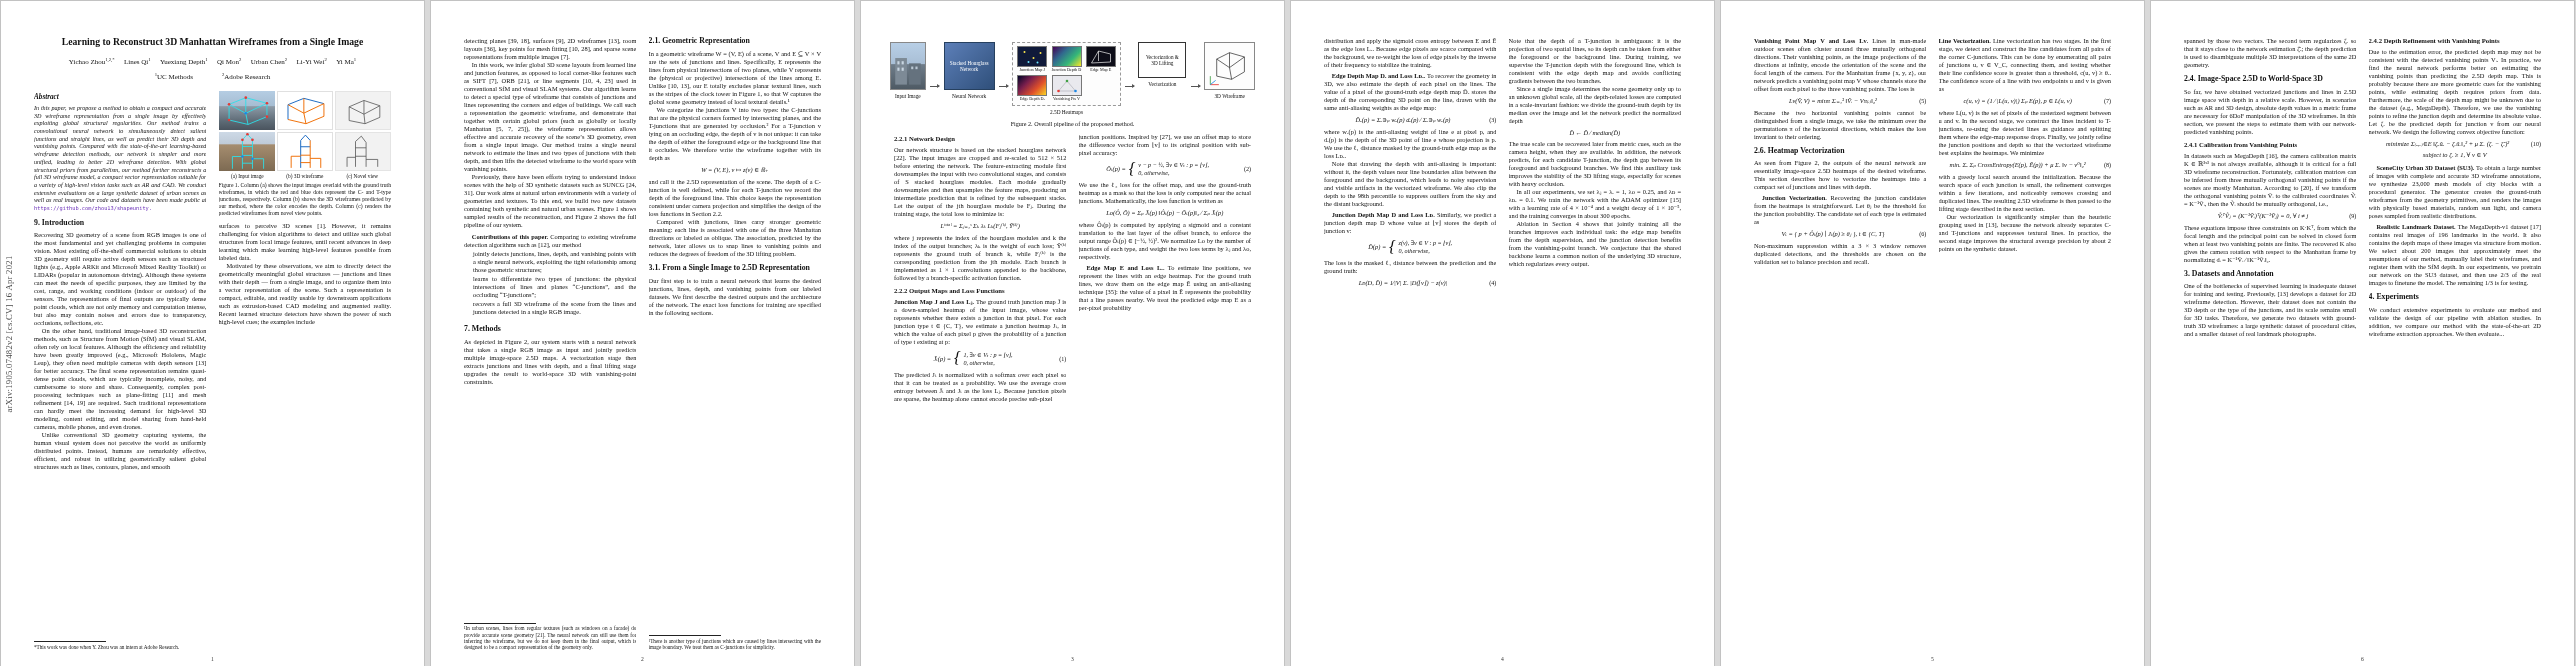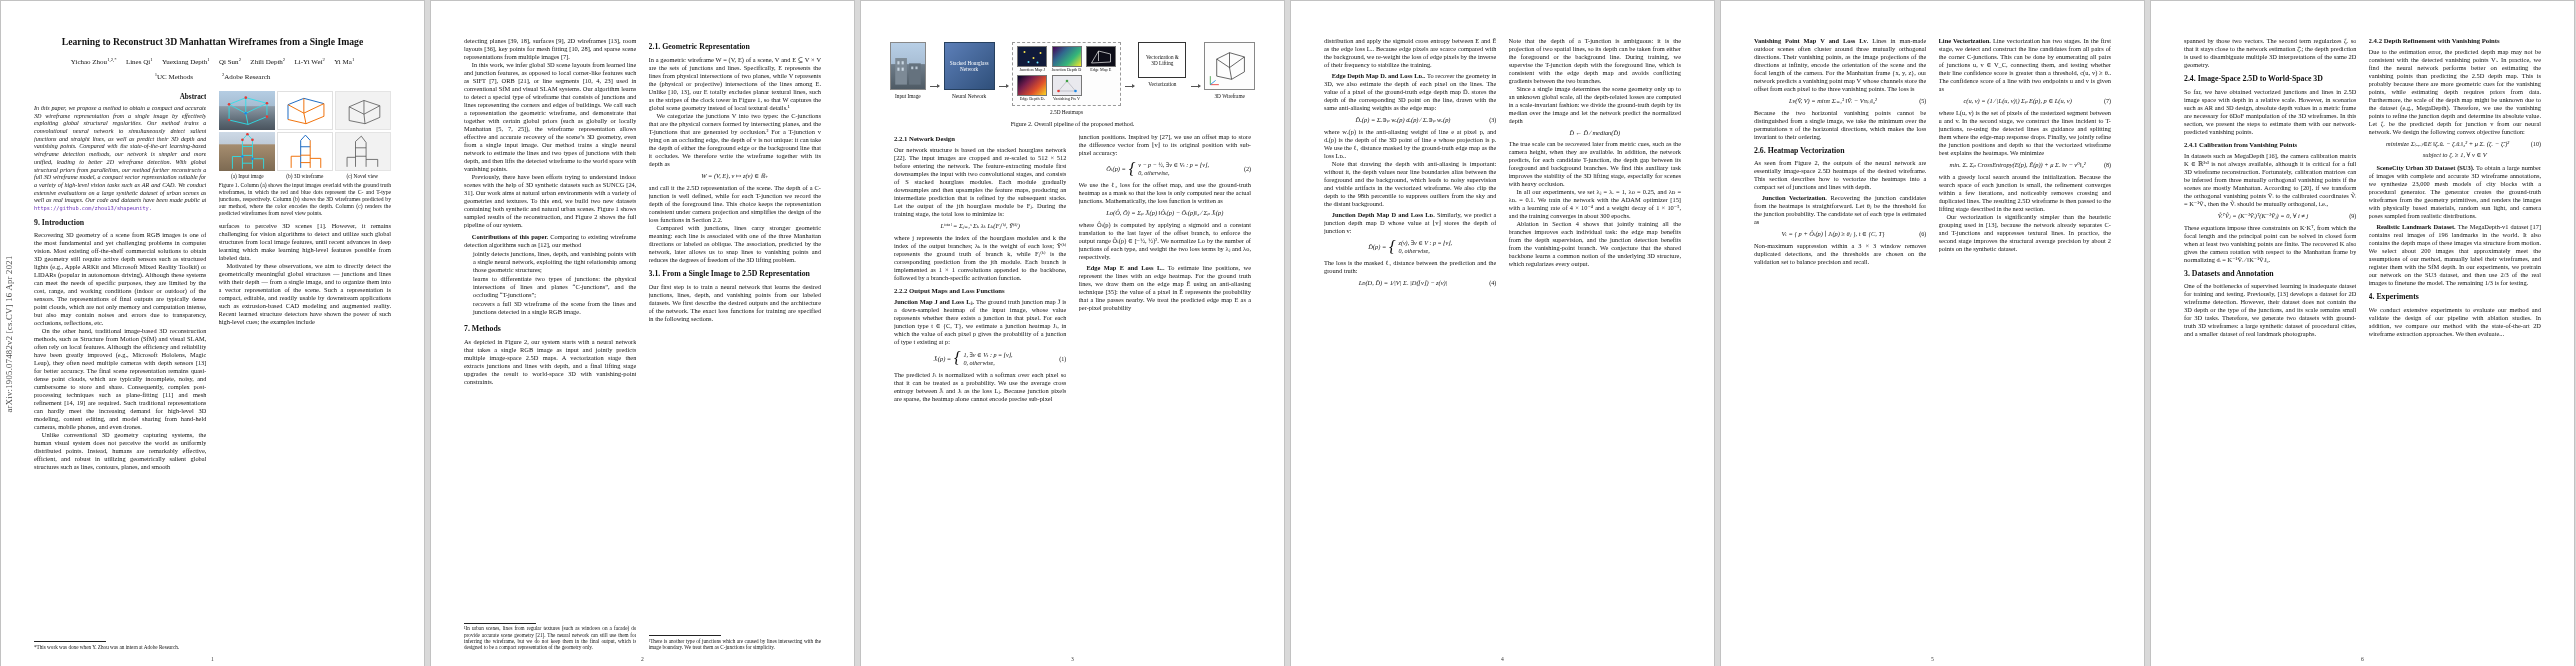--- a/index.html
+++ b/index.html
@@ -9,21 +9,21 @@
   }
   .page{
     position:relative;flex:0 0 425px;width:425px;height:667px;background:#ffffff;
     box-sizing:border-box;padding:33px 33px 15.6px;overflow:hidden;
     border:0.6px solid #c2c2c2;display:flex;flex-direction:column;
   }
   .cols{display:flex;gap:12.2px;flex:1;min-height:0;overflow:hidden;margin-top:3.3px;}
   .col{flex:1;min-width:0;display:flex;flex-direction:column;overflow:hidden;}
   p{margin:0;font-size:6.4px;line-height:8px;text-align:justify;}
   p.ind{text-indent:7.8px;}
-  .abs-head{text-align:right;font-weight:bold;font-size:7.2px;margin:2.2px 0 3.9px;}
+  .abs-head{text-align:left;font-weight:bold;font-style:italic;font-size:7.2px;margin:2.2px 0 3.9px;}
   .abstract{font-style:italic;font-size:6.1px;line-height:7.7px;}
   .link{font-family:"DejaVu Sans Mono",monospace;font-size:5.3px;color:#6a2fb8;font-style:normal;word-break:break-all;cursor:pointer;}
   h2{font-size:7.8px;margin:6.1px 0 3.3px;line-height:1.15;}
   h3{font-size:6.7px;margin:5.6px 0 3.3px;line-height:1.15;}
   .runin{font-weight:bold;}
   .eq{display:flex;align-items:center;margin:3.9px 0;font-style:italic;font-size:6.4px;}
   .eq-b{flex:1;text-align:center;}
   .eq-n{font-style:normal;font-size:6.1px;margin-left:2.2px;min-width:12.2px;text-align:right;}
   .cases{display:inline-flex;align-items:center;gap:2.8px;text-align:left;}
   .brace{font-size:16.7px;font-weight:300;line-height:1;}
@@ -82,22 +82,22 @@
 </head>
 <body>
 
 <div class="page">
   <div class="arxiv">arXiv:1905.07482v2  [cs.CV]  16 Apr 2021</div>
   <h1 class="title">Learning to Reconstruct 3D Manhattan Wireframes from a Single Image</h1>
   <div class="authors">
     <span><span>Yichao Zhou</span><sup>1,2,*</sup></span>
     <span><span>Lines Qi</span><sup>1</sup></span>
     <span><span>Yuexiang Depth</span><sup>1</sup></span>
-    <span><span>Qi Sun</span><sup>2</sup></span>
-    <span><span>Zhili Depth</span><sup>2</sup></span>
+    <span><span>Qi Mon</span><sup>2</sup></span>
+    <span><span>Urban Chen</span><sup>2</sup></span>
     <span><span>Li-Yi Wei</span><sup>2</sup></span>
     <span><span>Yi Ma</span><sup>1</sup></span>
   </div>
   <div class="affils">
     <span><sup>1</sup><span>UC Methods</span></span>
     <span><sup>2</sup><span>Adobe Research</span></span>
   </div>
   <div class="cols">
     <div class="col">
       <div class="abs-head">Abstract</div>
@@ -185,21 +185,21 @@
         <li>recovers a full 3D wireframe of the scene from the lines and junctions detected in a single RGB image.</li>
       </ul>
       <h2>7. Methods</h2>
       <p>As depicted in Figure 2, our system starts with a neural network that takes a single RGB image as input and jointly predicts multiple image-space 2.5D maps. A vectorization stage then extracts junctions and lines with depth, and a final lifting stage upgrades the result to world-space 3D with vanishing-point constraints.</p>
       <div class="fnblock">
         <div class="fn-rule"></div>
         <p class="fn">¹In urban scenes, lines from regular textures (such as windows on a facade) do provide accurate scene geometry [21]. The neural network can still use them for inferring the wireframe, but we do not keep them in the final output, which is designed to be a compact representation of the geometry only.</p>
       </div>
     </div>
     <div class="col">
-      <h2 style="margin-top:6px">2.1. Geometric Representation</h2>
+      <h2 style="margin-top:0">2.1. Geometric Representation</h2>
       <p>In a geometric wireframe W = (V, E) of a scene, V and E ⊆ V × V are the sets of junctions and lines. Specifically, E represents the lines from physical intersections of two planes, while V represents the (physical or projective) intersections of the lines among E. Unlike [10, 13], our E totally excludes planar textural lines, such as the stripes of the clock tower in Figure 1, so that W captures the global scene geometry instead of local textural details.¹</p>
       <p class="ind">We categorize the junctions V into two types: the C-junctions that are the physical corners formed by intersecting planes, and the T-junctions that are generated by occlusion.² For a T-junction v lying on an occluding edge, the depth of v is not unique: it can take the depth of either the foreground edge or the background line that it occludes. We therefore write the wireframe together with its depth as</p>
       <div class="eq">
           <span class="eq-b">W = (V, E),   v ↦ z(v) ∈ ℝ₊</span>
         </div>
       <p>and call it the 2.5D representation of the scene. The depth of a C-junction is well defined, while for each T-junction we record the depth of the foreground line. This choice keeps the representation consistent under camera projection and simplifies the design of the loss functions in Section 2.2.</p>
       <p class="ind">Compared with junctions, lines carry stronger geometric meaning: each line is associated with one of the three Manhattan directions or labeled as oblique. The association, predicted by the network, later allows us to snap lines to vanishing points and reduces the degrees of freedom of the 3D lifting problem.</p>
       <h2>3.1. From a Single Image to 2.5D Representation</h2>
       <p>Our first step is to train a neural network that learns the desired junctions, lines, depth, and vanishing points from our labeled datasets. We first describe the desired outputs and the architecture of the network. The exact loss functions for training are specified in the following sections.</p>
       <div class="fnblock">

